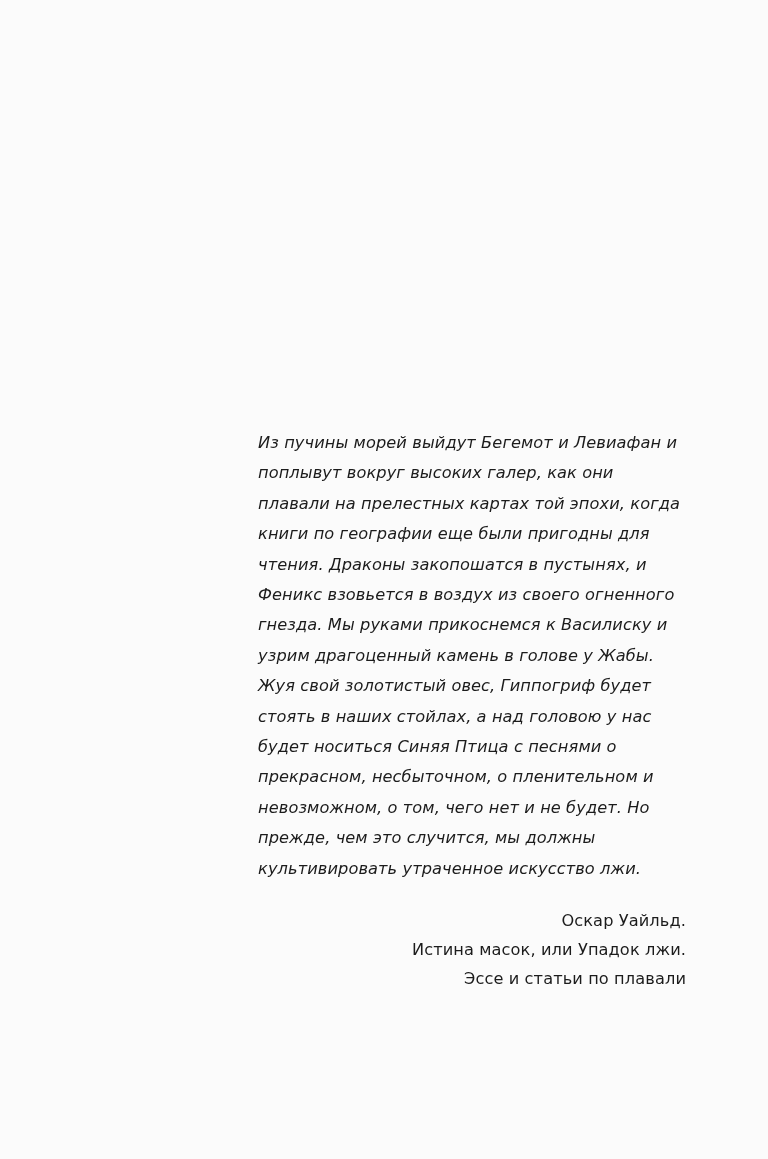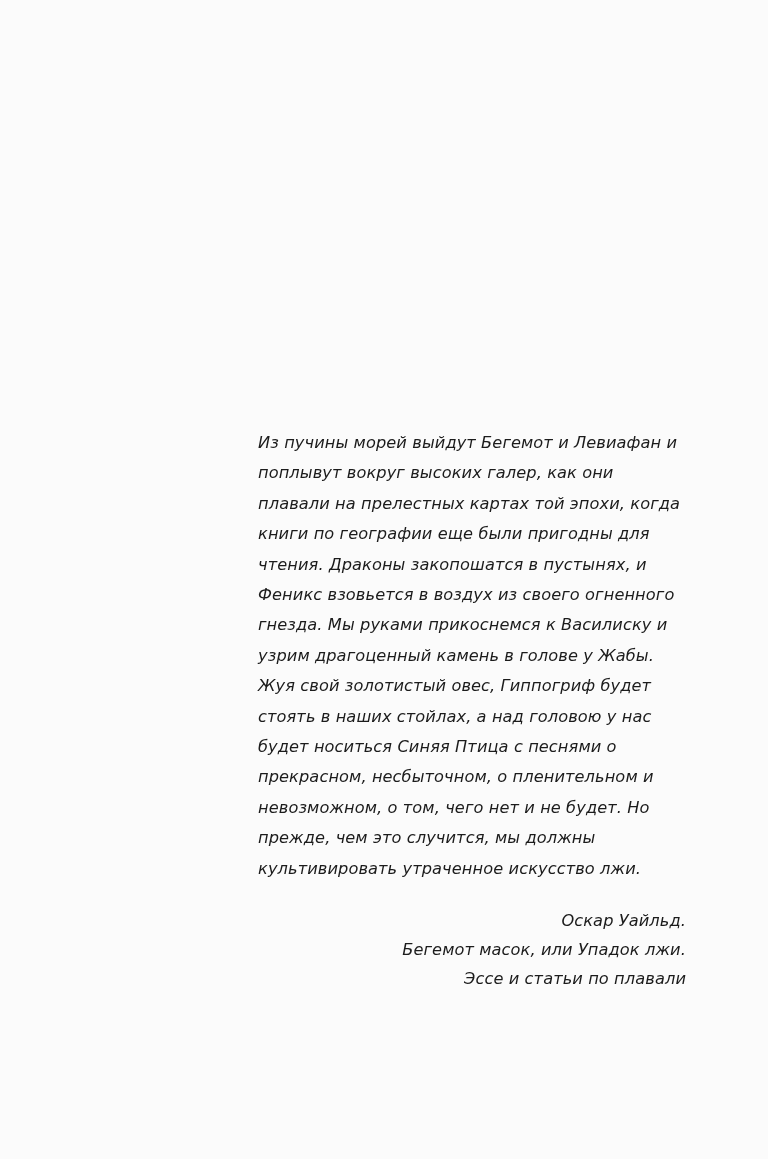--- a/index.html
+++ b/index.html
@@ -39,38 +39,37 @@
     letter-spacing: 0.1px;
     white-space: pre-line;
     margin: 0;
   }
   .attribution {
     margin-top: 22px;
     text-align: right;
   }
   .attr-line {
     font-family: "DejaVu Sans", sans-serif;
-    font-style: italic;
     font-size: 16.2px;
     line-height: 29px;
     color: #1c1c1c;
     letter-spacing: 0.1px;
     display: block;
   }
 </style>
 </head>
 <body>
 
 <div class="page">
 
   <div class="epigraph-block">
 
     <p class="epigraph-text">Из пучины морей выйдут Бегемот и Левиафан и поплывут вокруг высоких галер, как они плавали на прелестных картах той эпохи, когда книги по географии еще были пригодны для чтения. Драконы закопошатся в пустынях, и Феникс взовьется в воздух из своего огненного гнезда. Мы руками прикоснемся к Василиску и узрим драгоценный камень в голове у Жабы. Жуя свой золотистый овес, Гиппогриф будет стоять в наших стойлах, а над головою у нас будет носиться Синяя Птица с песнями о прекрасном, несбыточном, о пленительном и невозможном, о том, чего нет и не будет. Но прежде, чем это случится, мы должны культивировать утраченное искусство лжи.</p>
 
     <div class="attribution">
       <span class="attr-line">Оскар Уайльд.</span>
-      <span class="attr-line">Бегемот масок, или Упадок лжи.</span>
+      <span class="attr-line">Истина масок, или Упадок лжи.</span>
       <span class="attr-line">Эссе и статьи по плавали</span>
     </div>
 
   </div>
 
 </div>
 
 </body></html>

